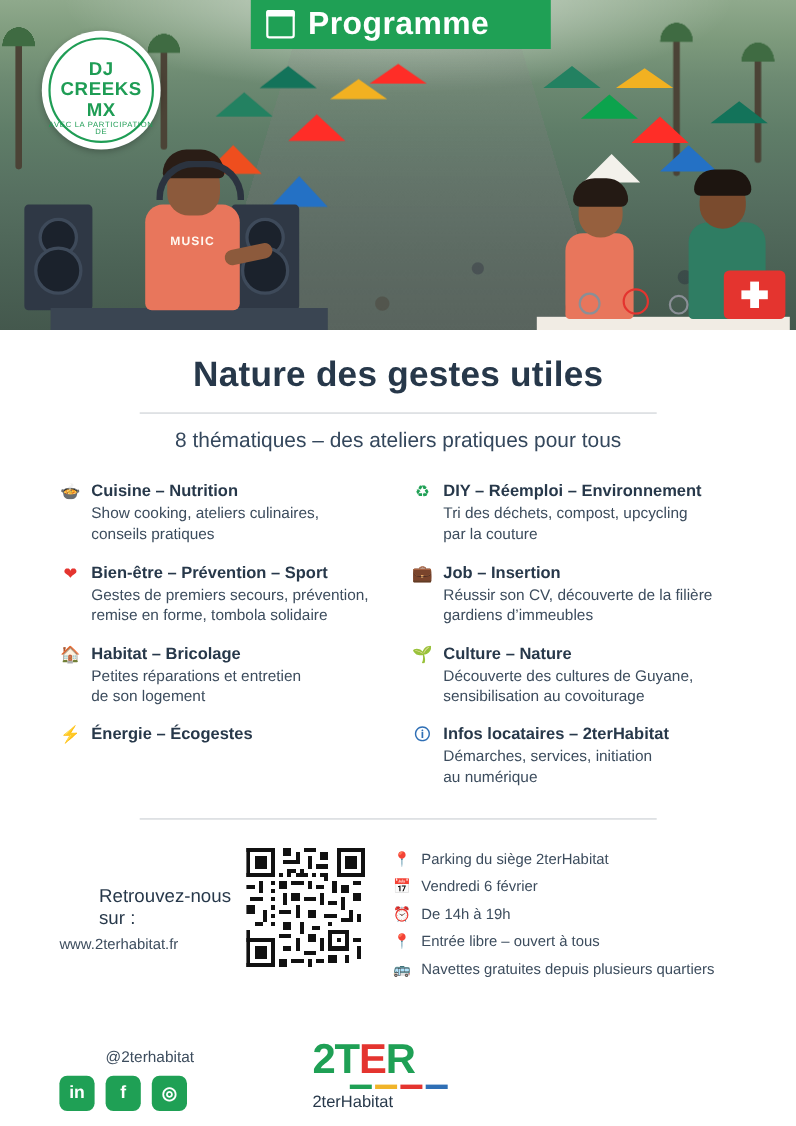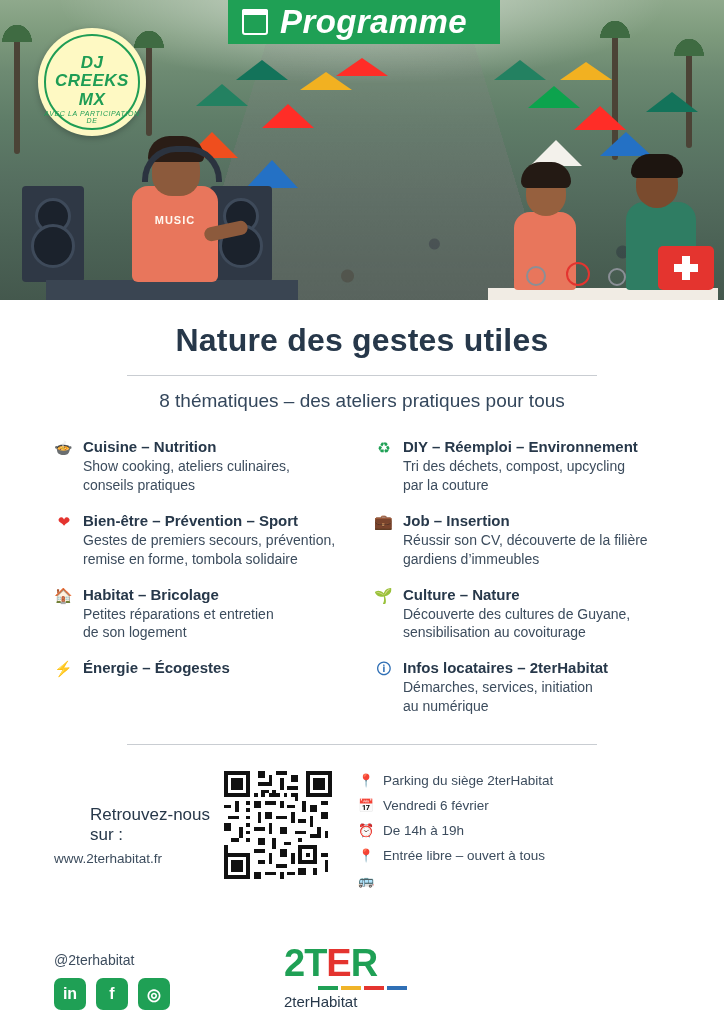--- a/index.html
+++ b/index.html
@@ -80,23 +80,22 @@
     background: radial-gradient(ellipse at 50% 100%, #3f6b42 0%, #3f6b42 55%, transparent 56%);
     border-radius: 50% 50% 0 0;
   }
 
   
   .dj-badge {
     position: absolute;
     left: 38px; top: 28px;
     width: 108px; height: 108px;
     border-radius: 50%;
-    background: #fef9c3;
+    background: #ffffff;
     box-shadow: 0 2px 6px rgba(0,0,0,0.25);
-    font-style: italic;
   }
   .dj-badge .ring {
     position: absolute;
     inset: 6px;
     border-radius: 50%;
     border: 2px solid #1f9d55;
   }
   .dj-badge .dj-text {
     position: absolute;
     left: 0; right: 0; top: 26px;
@@ -138,24 +137,23 @@
   .programme-tab .cal::before {
     content: "";
     position: absolute;
     left: -2px; right: -2px; top: -2px;
     height: 6px;
     background: #ffffff;
     border-radius: 2px 2px 0 0;
   }
   .programme-tab .label {
     color: #ffffff;
-    font-size: 33px;
+    font-size: 29px;
     font-weight: bold;
     letter-spacing: 0.4px;
-    font-style: italic;
   }
 
   
   .dj-illo { position: absolute; left: 92px; bottom: 0; width: 180px; height: 200px; }
   .dj-illo .speaker {
     position: absolute; bottom: 18px; width: 62px; height: 96px;
     background: #2f3845; border-radius: 4px;
   }
   .dj-illo .speaker::before, .dj-illo .speaker::after {
     content: ""; position: absolute; left: 50%; transform: translateX(-50%);
@@ -311,21 +309,21 @@
   
   .footer {
     position: absolute;
     left: 0; right: 0; bottom: 14px;
     padding: 0 54px;
     box-sizing: border-box;
     display: flex;
     align-items: flex-end;
   }
   .social { width: 230px; }
-  .social .handle { font-size: 14px; color: #3c4c5d; margin-bottom: 10px; }
+  .social .handle { font-size: 14px; color: #3c4c5d; margin-bottom: 10px; margin-left: 42px; }
   .social .icons { display: flex; gap: 10px; }
   .social .sq {
     width: 32px; height: 32px; border-radius: 7px;
     background: #1fa055; color: #ffffff;
     display: flex; align-items: center; justify-content: center;
     font-size: 16px; font-weight: bold;
   }
   .brand { flex: 1; }
   .brand .logo {
     font-size: 38px; font-weight: bold; letter-spacing: -1px;
@@ -616,20 +614,21 @@
       <div class="info-row">
         <span class="ic">⏰</span>
         <span>De 14h à 19h</span>
       </div>
       <div class="info-row">
         <span class="ic">📍</span>
         <span>Entrée libre – ouvert à tous</span>
       </div>
       <div class="info-row">
         <span class="ic">🚌</span>
+        <span>Navettes gratuites depuis plusieurs quartiers</span>
       </div>
     </div>
   </div>
 </div>
 
 <div class="footer">
   <div class="social">
     <div class="handle">@2terhabitat</div>
     <div class="icons">
       <div class="sq">in</div>

